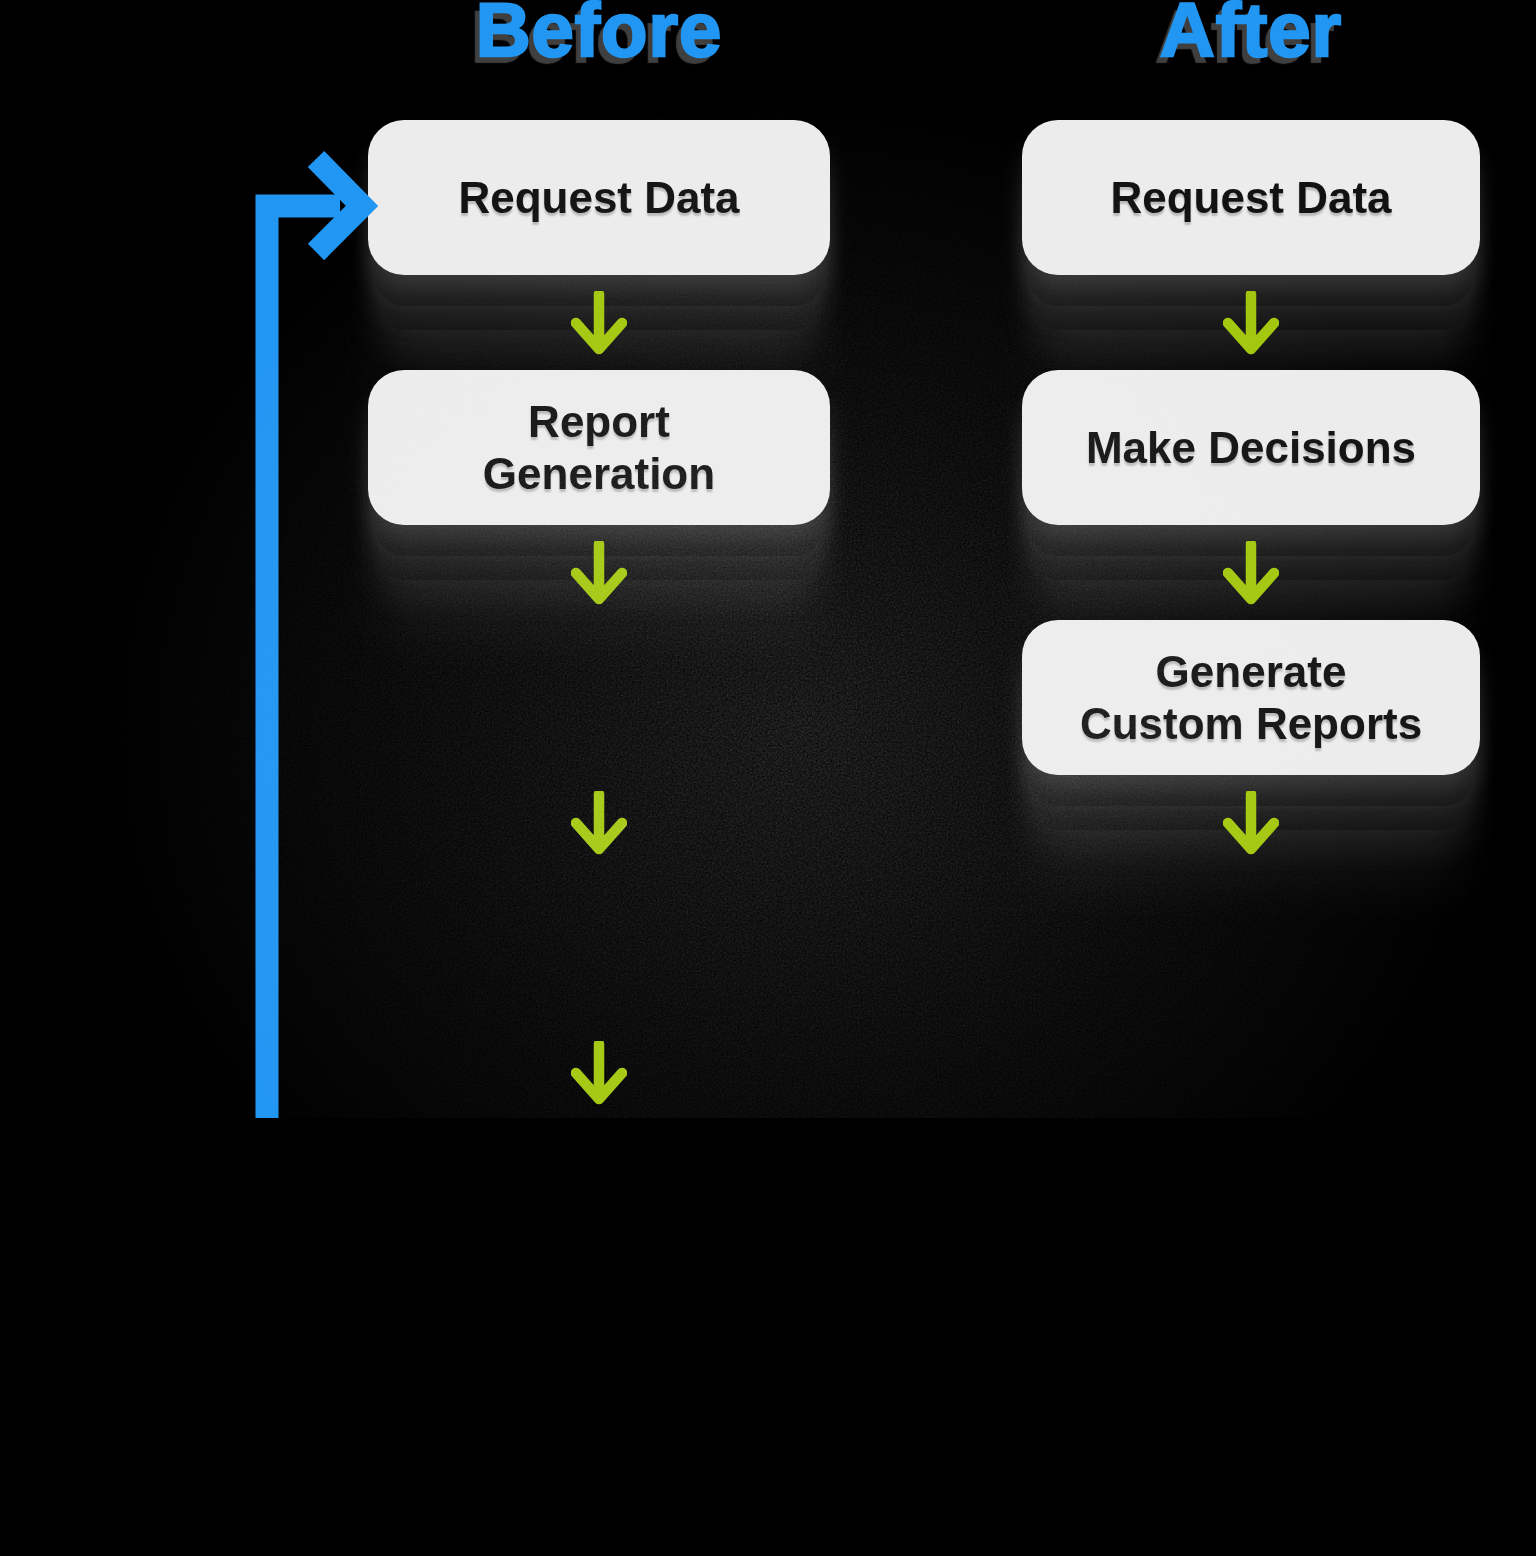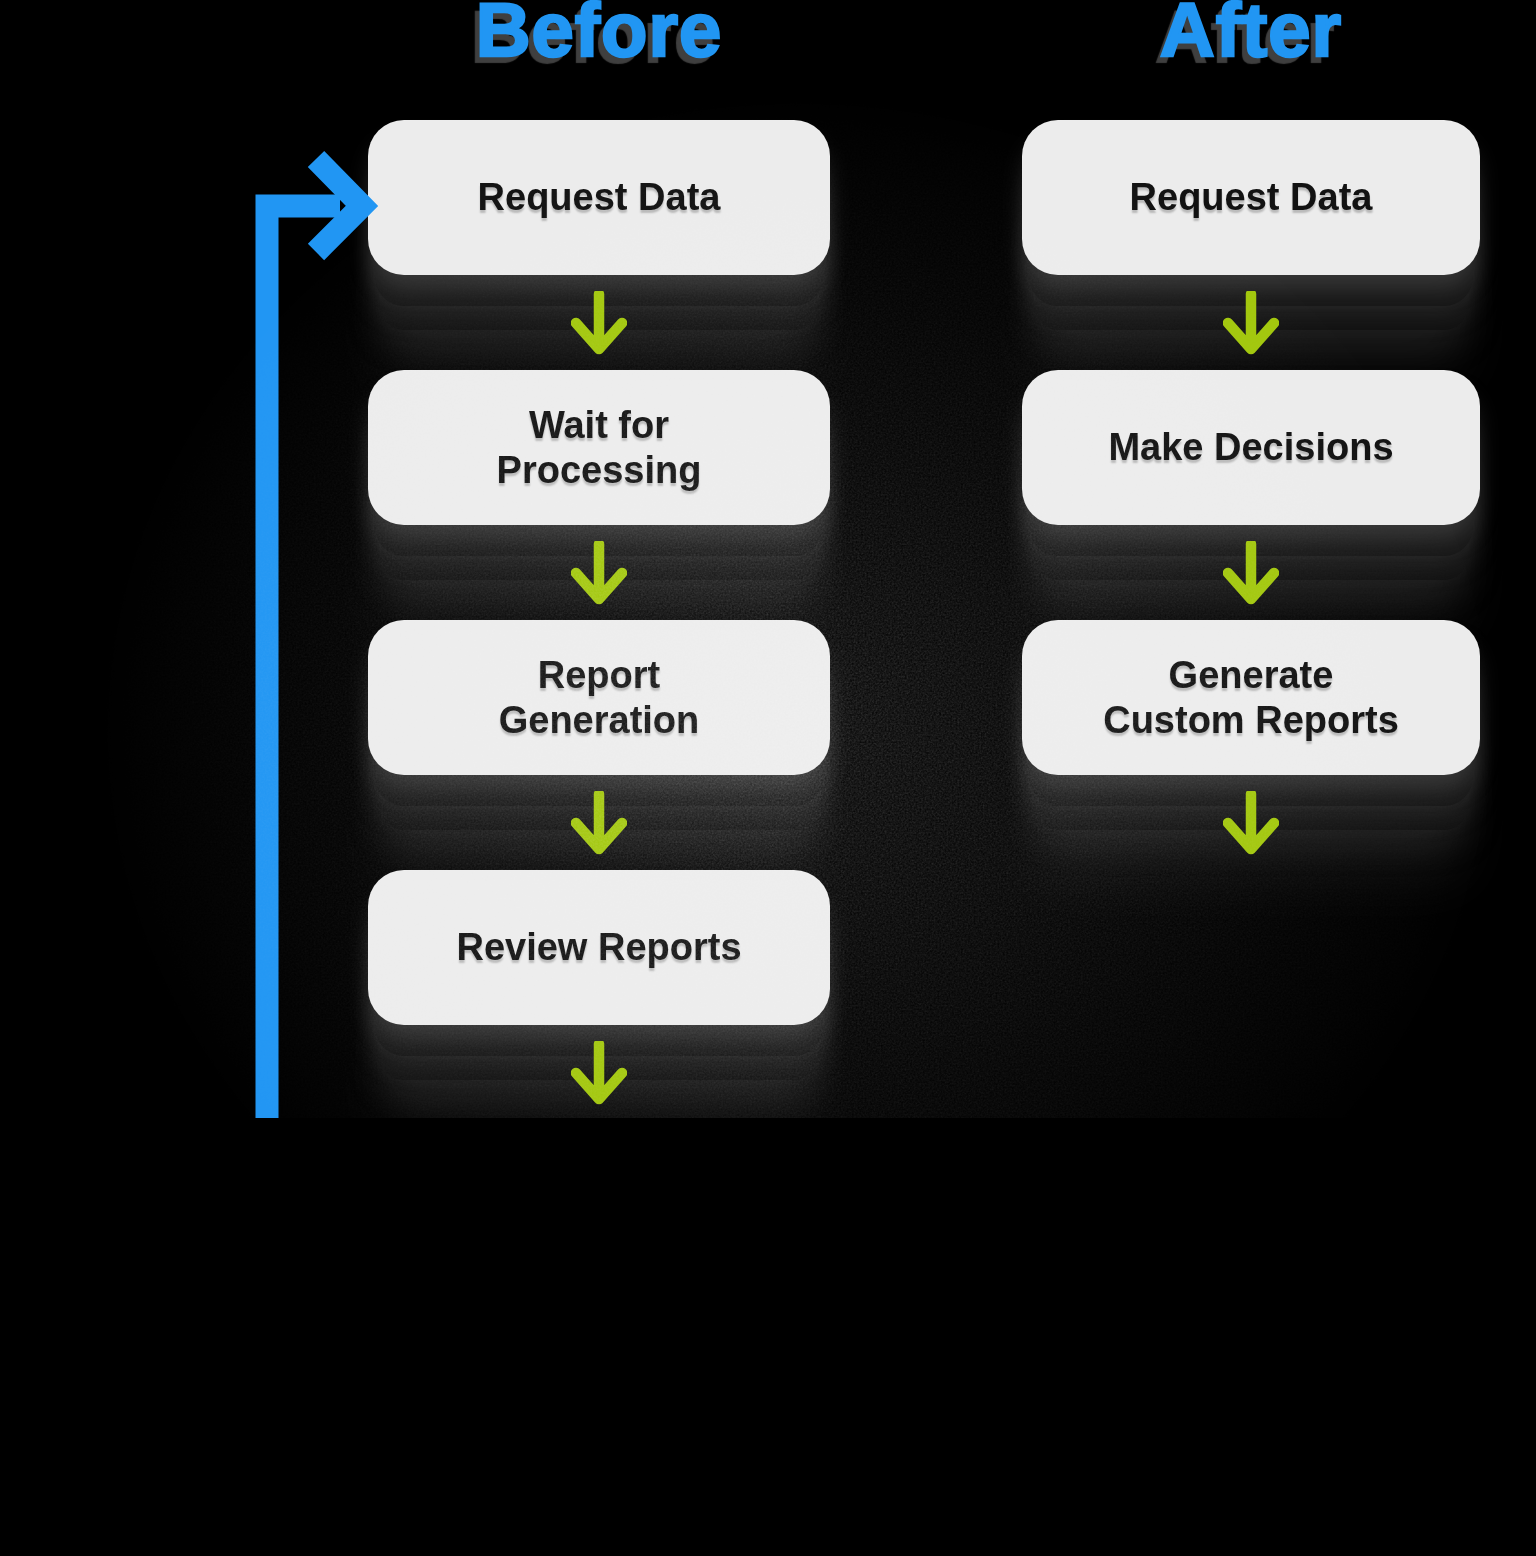--- a/index.html
+++ b/index.html
@@ -53,21 +53,21 @@
     text-align:center;
     box-shadow:
       0 18px 24px -4px rgba(125,125,125,0.32),
       0 38px 0 -7px rgba(22,22,22,1),
       0 44px 28px -6px rgba(112,112,112,0.26),
       0 68px 0 -13px rgba(16,16,16,1),
       0 78px 34px -10px rgba(95,95,95,0.22),
       0 118px 52px -14px rgba(75,75,75,0.18);
   }
   .step-label{
-    font-size:38px;
+    font-size:44px;
     font-weight:700;
     line-height:1.16;
     color:var(--box-text);
     white-space:pre-line;
     text-shadow:0 3px 2px rgba(0,0,0,0.22);
   }
   .down-arrow{
     position:absolute;
     width:56px;height:66px;
     z-index:3;
@@ -115,29 +115,22 @@
   </svg>
 
   <h1 class="col-title" id="title-before">Before</h1>
   <h1 class="col-title" id="title-after">After</h1>
 
   <div class="col" id="col-before">
     <div class="step-box">
       <span class="step-label">Request Data</span>
     </div>
     <div class="step-box">
-      <span class="step-label">Wait for
-Processing</span>
-    </div>
-    <div class="step-box">
       <span class="step-label">Report
 Generation</span>
-    </div>
-    <div class="step-box">
-      <span class="step-label">Review Reports</span>
     </div>
   </div>
 
   <div class="col" id="col-after">
     <div class="step-box">
       <span class="step-label">Request Data</span>
     </div>
     <div class="step-box">
       <span class="step-label">Make Decisions</span>
     </div>

